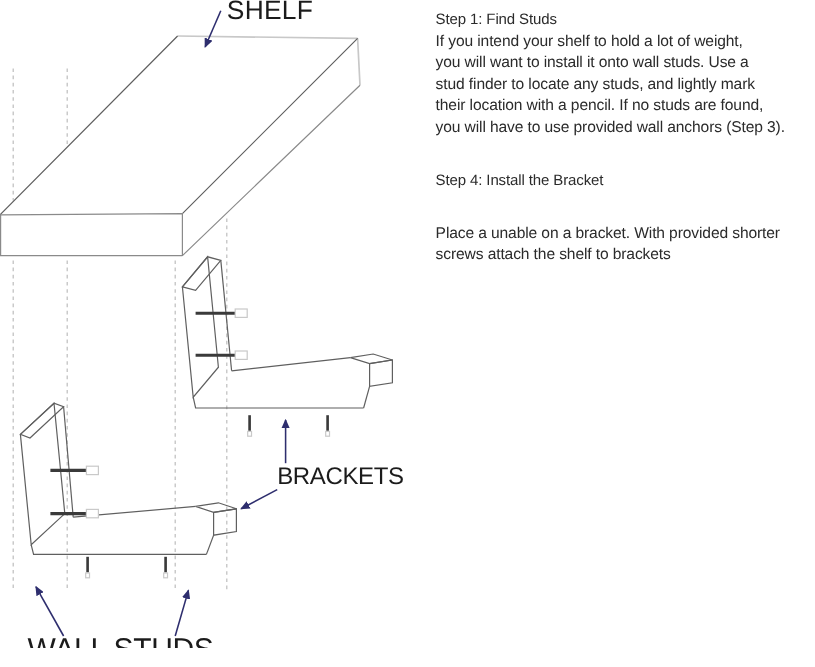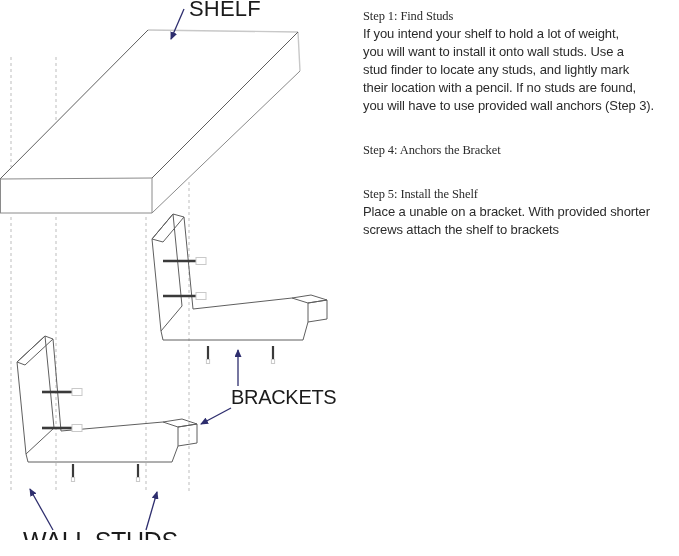--- a/index.html
+++ b/index.html
@@ -24,21 +24,21 @@
 
   
   .dlabel { position:absolute; color:#1b1b1b; white-space:nowrap; }
   .shelf-label    { left:189px; top:-4px;  font-size:22px; letter-spacing:0.2px; }
   .brackets-label { left:231px; top:386px; font-size:20px; letter-spacing:-0.3px; }
   .wallstuds-label{ left:23px;  top:527px; font-size:25px; letter-spacing:-0.3px; }
 
   
   .steps { position:absolute; left:363px; top:7px; width:316px; color: var(--text,#2b2b2b); }
   .step  { margin:0 0 26px 0; }
-  .step-title { font-size:12.5px; line-height:18px; letter-spacing:-0.1px;font-family:Liberation Serif, serif; }
+  .step-title { font-size:12.5px; line-height:18px; letter-spacing:-0.1px; }
   .step-body  { font-size:13px; line-height:18px; letter-spacing:-0.1px; white-space:pre; }
 </style>
 </head>
 <body>
 
 <div class="page">
 
   <svg class="diagram" width="360" height="556" viewBox="0 0 360 556" xmlns="http://www.w3.org/2000/svg">
     <defs>
       <marker id="ah" markerWidth="8" markerHeight="7" refX="7" refY="3.5" orient="auto" markerUnits="userSpaceOnUse">
@@ -129,22 +129,21 @@
       <div class="step-title">Step 1: Find Studs</div>
       <div class="step-body">If you intend your shelf to hold a lot of weight,
 you will want to install it onto wall studs. Use a
 stud finder to locate any studs, and lightly mark
 their location with a pencil. If no studs are found,
 you will have to use provided wall anchors (Step 3).</div>
     </section>
     <section class="step">
     </section>
     <section class="step">
-      <div class="step-title">Step 4: Anchors the Bracket</div>
+      <div class="step-title">Step 4: Install the Bracket</div>
     </section>
     <section class="step">
-      <div class="step-title">Step 5: Install the Shelf</div>
       <div class="step-body">Place a unable on a bracket. With provided shorter
 screws attach the shelf to brackets</div>
     </section>
   </div>
 
 </div>
 
 </body></html>

